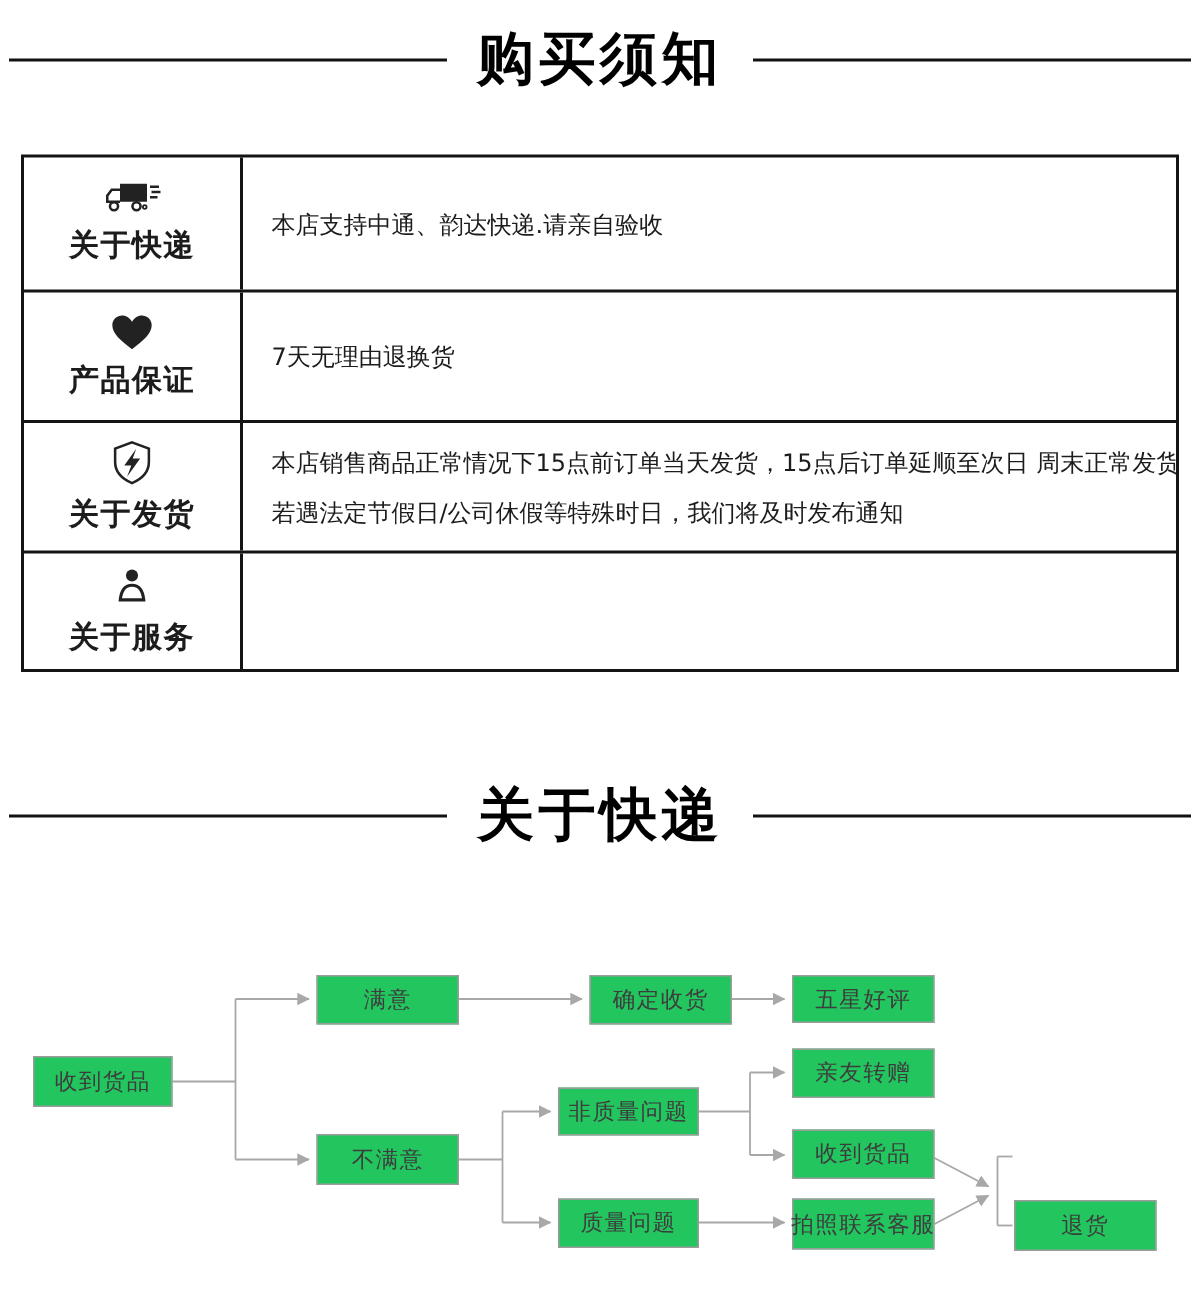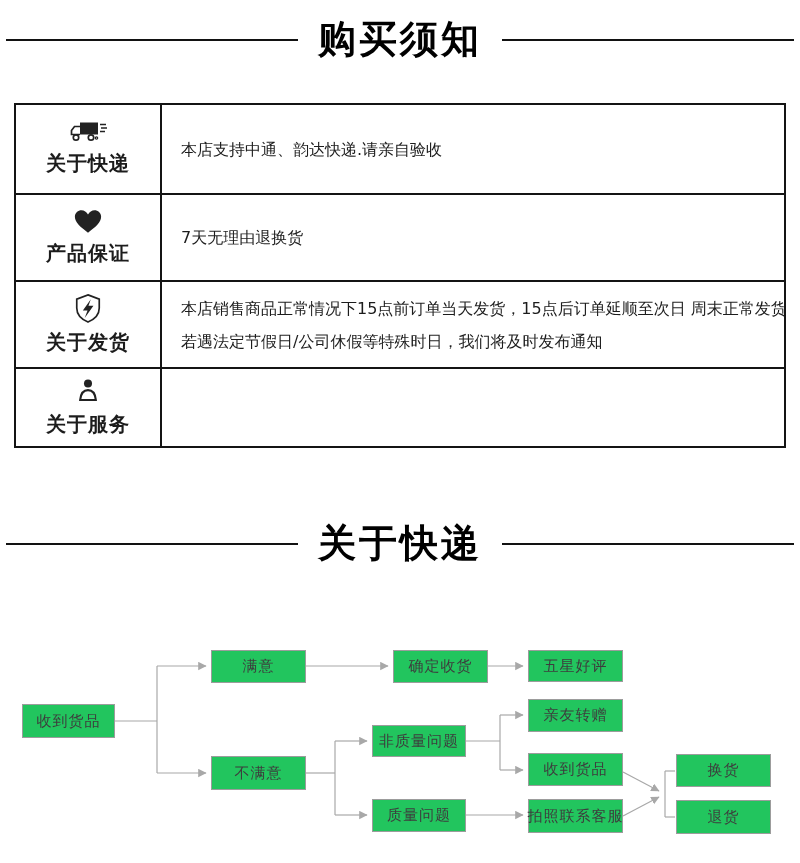--- a/index.html
+++ b/index.html
@@ -152,16 +152,15 @@
   <div class="fnode" style="left:22px; top:704px; width:93px; height:34px;">收到货品</div>
   <div class="fnode" style="left:211px; top:650px; width:95px; height:33px;">满意</div>
   <div class="fnode" style="left:393px; top:650px; width:95px; height:33px;">确定收货</div>
   <div class="fnode" style="left:211px; top:756px; width:95px; height:34px;">不满意</div>
   <div class="fnode" style="left:528px; top:650px; width:95px; height:32px;">五星好评</div>
   <div class="fnode" style="left:372px; top:725px; width:94px; height:32px;">非质量问题</div>
   <div class="fnode" style="left:528px; top:699px; width:95px; height:33px;">亲友转赠</div>
   <div class="fnode" style="left:528px; top:753px; width:95px; height:33px;">收到货品</div>
   <div class="fnode" style="left:372px; top:799px; width:94px; height:33px;">质量问题</div>
   <div class="fnode" style="left:528px; top:799px; width:95px; height:34px;">拍照联系客服</div>
-  <div class="fnode" style="left:676px; top:754px; width:95px; height:33px;">换货</div>
   <div class="fnode" style="left:676px; top:800px; width:95px; height:34px;">退货</div>
 
 </div>
 
 </body></html>

